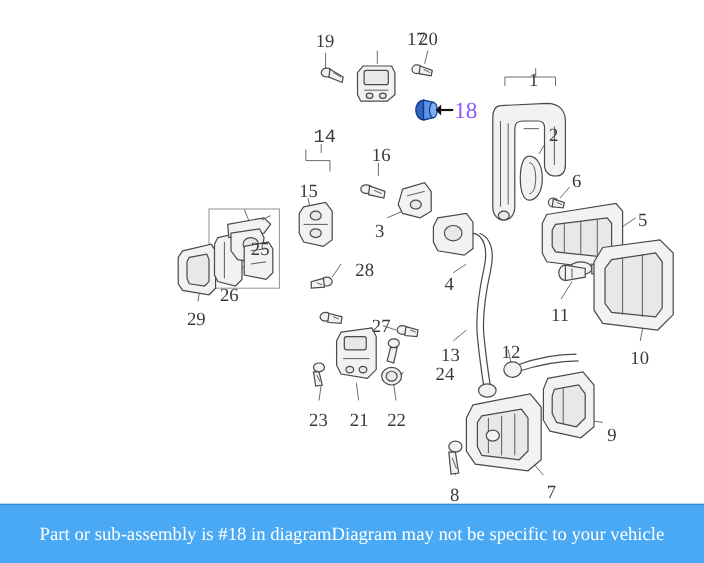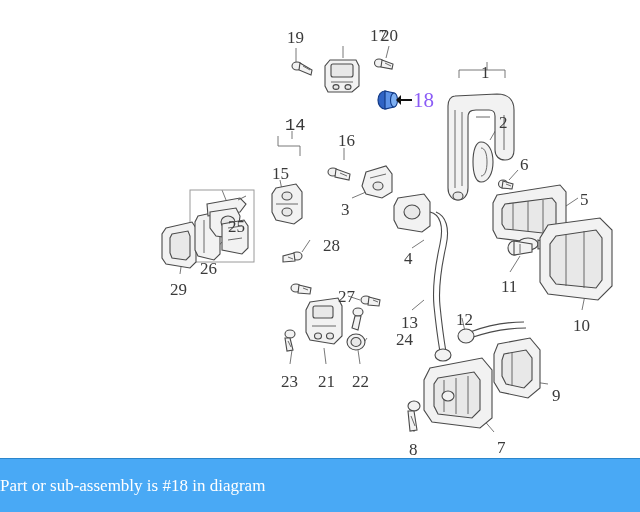--- a/index.html
+++ b/index.html
@@ -46,21 +46,21 @@
     left: 0;
     bottom: 0;
     width: 640px;
     height: 54px;
     background: #49a9f5;
     border-top: 1px solid #2b86cc;
     box-sizing: border-box;
     display: flex;
     flex-direction: row;
     align-items: center;
-    justify-content: flex-start;
+    justify-content: center;
   }
   #caption-bar .cap-line {
     font-family: "Liberation Serif", serif;
     font-size: 17px;
     color: #ffffff;
     line-height: 22px;
     text-align: center;
   }
 </style>
 </head>
@@ -352,15 +352,16 @@
   <div class="callout-label" style="left:318px; top:372px;">21</div>
   <div class="callout-label" style="left:352px; top:372px;">22</div>
   <div class="callout-label" style="left:552px; top:386px;">9</div>
   <div class="callout-label" style="left:409px; top:440px;">8</div>
   <div class="callout-label" style="left:497px; top:438px;">7</div>
 
   <div class="highlight-label" style="left:413px; top:88px;">18</div>
 
   <div id="caption-bar">
     <div class="cap-line">Part or sub-assembly is #18 in diagram</div>
+    <div class="cap-line">Diagram may not be specific to your vehicle</div>
   </div>
 
 </div>
 
 </body></html>

